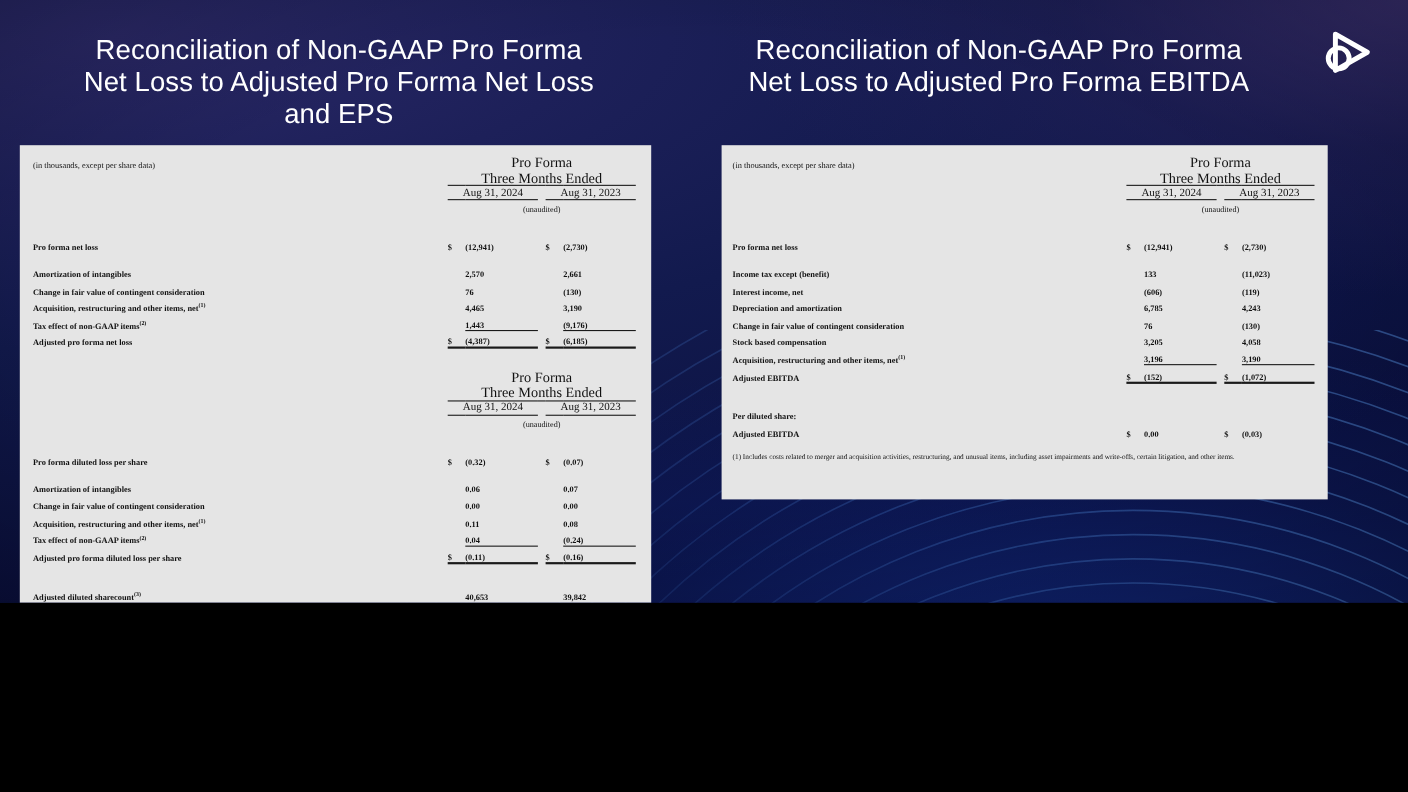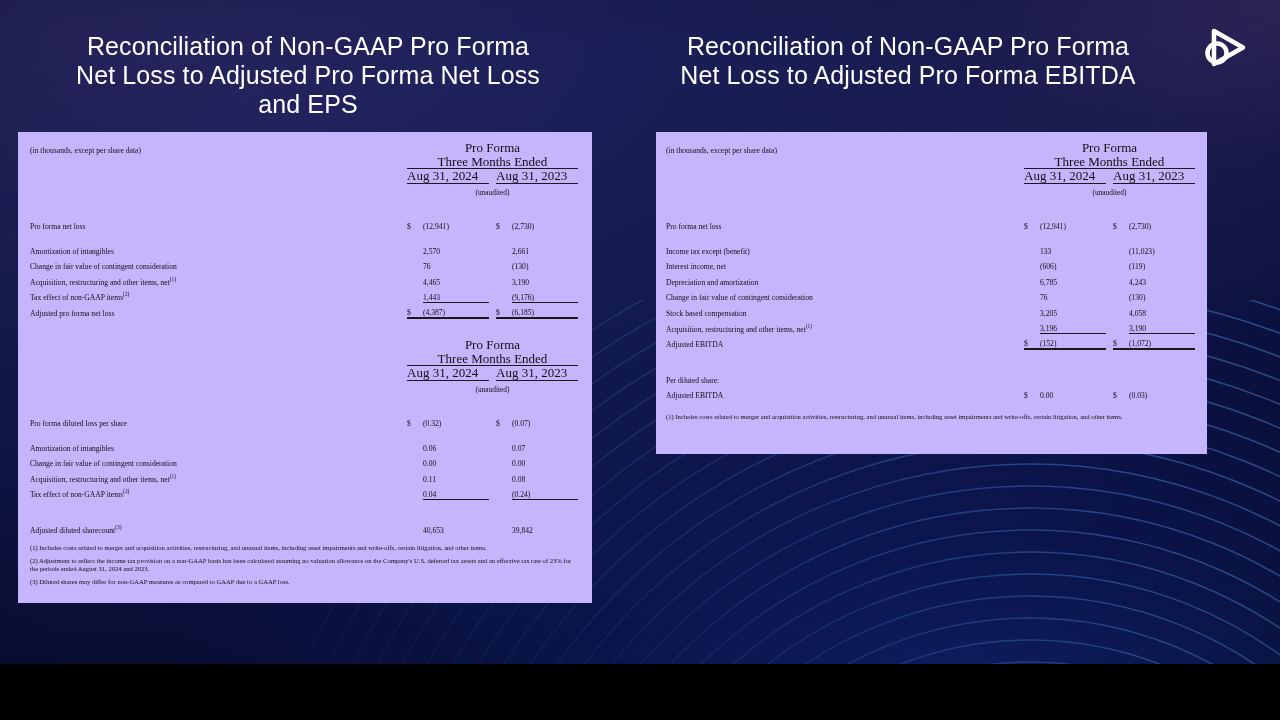--- a/index.html
+++ b/index.html
@@ -4,21 +4,21 @@
 <title>Reconciliation of Non-GAAP Pro Forma</title>
 <style>
   html, body {
     margin: 0;
     padding: 0;
     background: #000;
   }
   .slide {
     position: relative;
     width: 1280px;
-    height: 664px;
+    height: 548px;
     overflow: hidden;
     font-family: "Liberation Sans", sans-serif;
     background: #0b1344;
   }
   
   .bg-base {
     position: absolute;
     inset: 0;
     background:
       radial-gradient(ellipse 120% 95% at 8% 6%, #2a2866 0%, #1d2059 28%, #121a4e 55%, #0a1040 100%);
@@ -81,21 +81,21 @@
     left: 41px;
     top: 674px;
     color: #e9edff;
     font-size: 18px;
     font-weight: 400;
     letter-spacing: 0.4px;
   }
   
   .panel {
     position: absolute;
-    background: #c4b5fd;
+    background: #e5e5e5;
     box-sizing: border-box;
     font-family: "Liberation Serif", serif;
     color: #111111;
     overflow: hidden;
   }
   .panel-left  { left: 18px;  top: 132px; width: 574px; height: 471px; padding: 9px 14px 0 12px; }
   .panel-right { left: 656px; top: 132px; width: 551px; height: 322px; padding: 9px 12px 0 10px; }
 
   table.fin {
     width: 100%;
@@ -111,29 +111,29 @@
   
   .c-label { width: auto; }
   .c-dol   { width: 16px;  text-align: left;  }
   .c-num   { width: 66px;  padding-right: 2px; }
   .c-gap   { width: 7px;   }
 
   .lbl     { padding-left: 2px; }
   .lbl-ind { padding-left: 22px; }
 
   .r-head   { height: 13px; }
-  .r-item   { height: 15.6px; }
+  .r-item   { height: 15.6px; font-weight: bold; }
   .r-item td { padding-top: 1px; }
   .r-spacer td { height: 9px; font-size: 0; line-height: 0; }
   .r-spacer-lg td { height: 19px; font-size: 0; line-height: 0; }
   .rule-bot  { border-bottom: 0.9px solid #1a1a1a; }
   .dbl-bot   { border-bottom: 2.6px double #1a1a1a; }
 
   .hdr-group  { font-size: 13px; text-align: center; }
-  .hdr-col    { font-size: 13px; }
+  .hdr-col    { font-size: 10px; text-align: center; }
   .unaudited  { font-size: 7.4px; text-align: center; margin-top: 40px; }
 
   sup { font-size: 5.4px; vertical-align: super; line-height: 0; }
 
   .notes {
     margin-top: 10px;
     font-family: "Liberation Serif", serif;
     font-size: 6.6px;
     line-height: 1.18;
     color: #111;
@@ -367,20 +367,28 @@
       </tr>
       <tr class="r-item">
         <td class="lbl"><span>Tax effect of non-GAAP items</span><sup>(2)</sup></td>
         <td class="c-dol"></td>
         <td class="c-num rule-bot">0.04</td>
         <td></td>
         <td class="c-dol"></td>
         <td class="c-num rule-bot">(0.24)</td>
       </tr>
 
+      <tr class="r-item">
+        <td class="lbl-ind">Adjusted pro forma diluted loss per share</td>
+        <td class="c-dol dbl-bot">$</td>
+        <td class="c-num dbl-bot">(0.11)</td>
+        <td></td>
+        <td class="c-dol dbl-bot">$</td>
+        <td class="c-num dbl-bot">(0.16)</td>
+      </tr>
 
       <tr class="r-spacer-lg">
             <td colspan="6"></td>
           </tr>
 
       <tr class="r-item">
         <td class="lbl-ind"><span>Adjusted diluted sharecount</span><sup>(3)</sup></td>
         <td class="c-dol"></td>
         <td class="c-num">40,653</td>
         <td></td>

